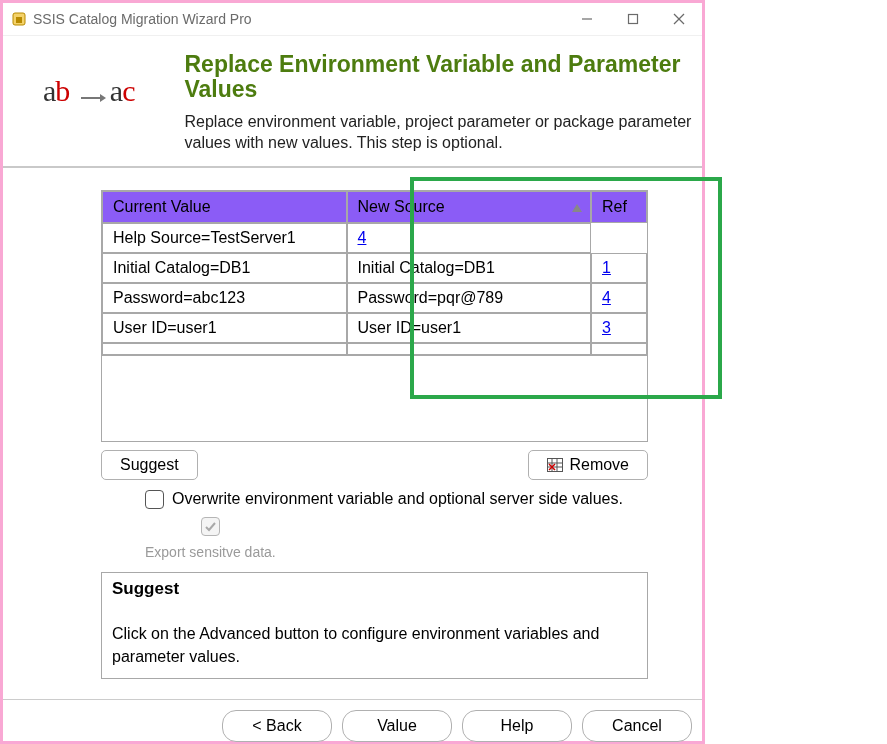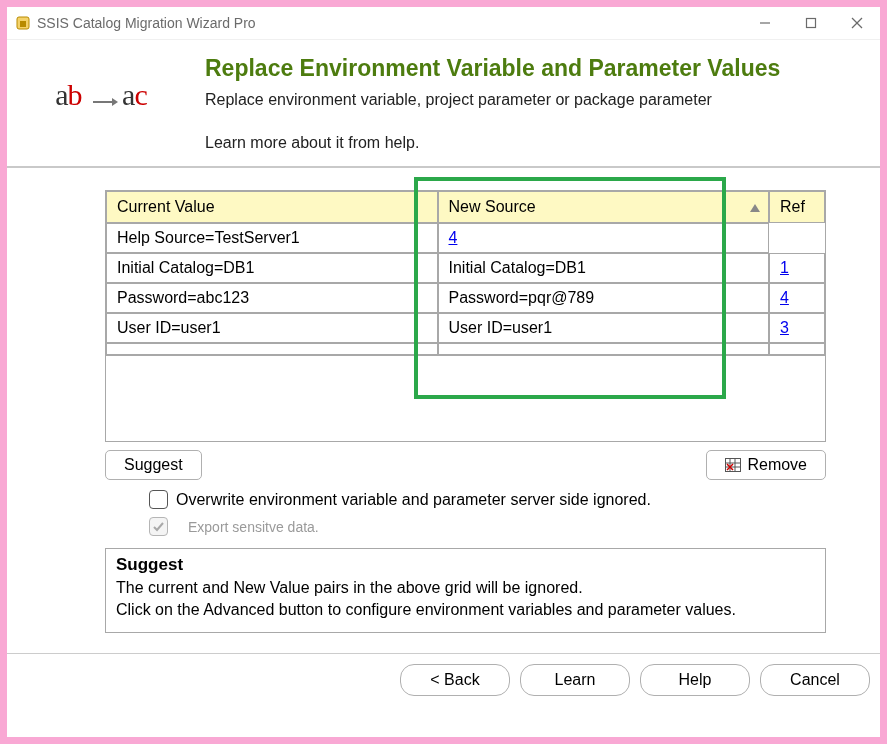--- a/index.html
+++ b/index.html
@@ -5,21 +5,21 @@
   * { box-sizing: border-box; }
   html, body {
     margin: 0; padding: 0;
     width: 887px; height: 744px;
     font-family: "Segoe UI", Tahoma, sans-serif;
     font-size: 14px;
     background: #ffffff;
     color: #000;
     overflow: hidden;
   }
-  .window { width: 887px; height: 744px; border: 7px solid #f9a8d4; background:#fff; position:relative; }
+  .window { width: 705px; height: 744px; border: 3px solid #f9a8d4; background:#fff; position:relative; }
   
   .titlebar { height: 32px; display:flex; align-items:center; justify-content:space-between; padding:0 0 0 8px; color:#6b6b6b; }
   .titlebar-left { display:flex; align-items:center; gap:6px; }
   .titlebar-title { font-size:14px; }
   .app-icon { width:16px; height:16px; }
   .titlebar-controls { display:flex; height:100%; }
   .titlebar-btn { width:46px; display:flex; align-items:center; justify-content:center; }
   .titlebar-btn svg { stroke:#6b6b6b; }
   .titlebar-sep { height:1px; background:#f0f0f0; }
   
@@ -32,21 +32,21 @@
   .header-text p { margin:0; font-size:16px; color:#222; line-height:1.35; }
   .header-sep { height:2px; background:#c9c9c9; margin-top:2px; }
   
   .content { padding: 22px 54px 0 98px; }
   .grid-wrap { border:1px solid #a8a8a8; background:#fff; position:relative; }
   .grid { width:100%; }
   .grid-header, .grid-row, .grid-empty-row {
     display:grid;
     grid-template-columns: 1fr 1fr 56px;
   }
-  .grid-header { background:#fef9c3; }
+  .grid-header { background:#8b5cf6; }
   .grid-cell {
     border:1px solid #a8a8a8;
     padding:5px 10px;
     font-size:16px;
     overflow:hidden; text-overflow:ellipsis; white-space:nowrap;
   }
   .grid-header .grid-cell { font-size:16px; position:relative; padding:6px 10px;}
   .sort-tri { position:absolute; right:8px; top:50%; transform:translateY(-50%); }
   .ref-cell { text-align:left; color:#0000ee; text-decoration:underline; }
   .grid-body-space { height:86px; border-top:1px solid #a8a8a8;}
@@ -122,22 +122,21 @@
           <svg width="26" height="12" viewBox="0 0 26 12">
               <line x1="1" y1="6" x2="20" y2="6" stroke="#777" stroke-width="2"></line>
               <polygon points="20,2 26,6 20,10" fill="#777"></polygon>
             </svg>
         </span>a<span class="red">c</span></span>
     </div>
     <div class="header-text">
       <h1>Replace Environment Variable and Parameter Values</h1>
       <p>
         <span>Replace environment variable, project parameter or package parameter</span><br>
-        <br>
-        <span>Learn more about it from help.</span>
+        <span>values with new values. This step is optional.</span><br>
       </p>
     </div>
   </div>
   <div class="header-sep"></div>
 
   <div class="content">
 
     <div class="grid-wrap" style="position:relative;">
       <div class="grid">
         <div class="grid-header">
@@ -194,45 +193,45 @@
           <line x1="10" y1="0" x2="10" y2="14" stroke="#555"></line>
           <line x1="2" y1="6" x2="8" y2="12" stroke="#c00" stroke-width="1.5"></line>
           <line x1="8" y1="6" x2="2" y2="12" stroke="#c00" stroke-width="1.5"></line>
         </svg>
         <span>Remove</span>
       </button>
     </div>
 
     <div class="chk-row">
       <span class="chk"></span>
-      <span class="chk-label">Overwrite environment variable and parameter server side ignored.</span>
+      <span class="chk-label">Overwrite environment variable and optional server side values.</span>
     </div>
 
     <div class="adv-row">
-      <div style="display:flex;align-items:center;gap:20px;">
+      <div style="display:flex;align-items:center;gap:8px;flex-direction:column;">
         <span class="chk disabled">
           <svg width="13" height="13" viewBox="0 0 13 13">
               <path d="M2 7 L5 10 L11 3" fill="none" stroke-width="2"></path>
             </svg>
         </span>
         <span class="chk-label disabled">Export sensitve data.</span>
       </div>
     </div>
 
     <div class="info-box">
       <strong>Suggest</strong>
       <p>
-        <span>The current and New Value pairs in the above grid will be ignored.</span><br>
+        <br>
         <span>Click on the Advanced button to configure environment variables and parameter values.</span>
       </p>
     </div>
 
   </div>
 
   <div class="footer-sep"></div>
   <div class="footer">
     <button class="wbtn">&lt; Back</button>
-    <button class="wbtn">Learn</button>
+    <button class="wbtn">Value</button>
     <button class="wbtn">Help</button>
     <button class="wbtn">Cancel</button>
   </div>
 
 </div>
 
 </body></html>

